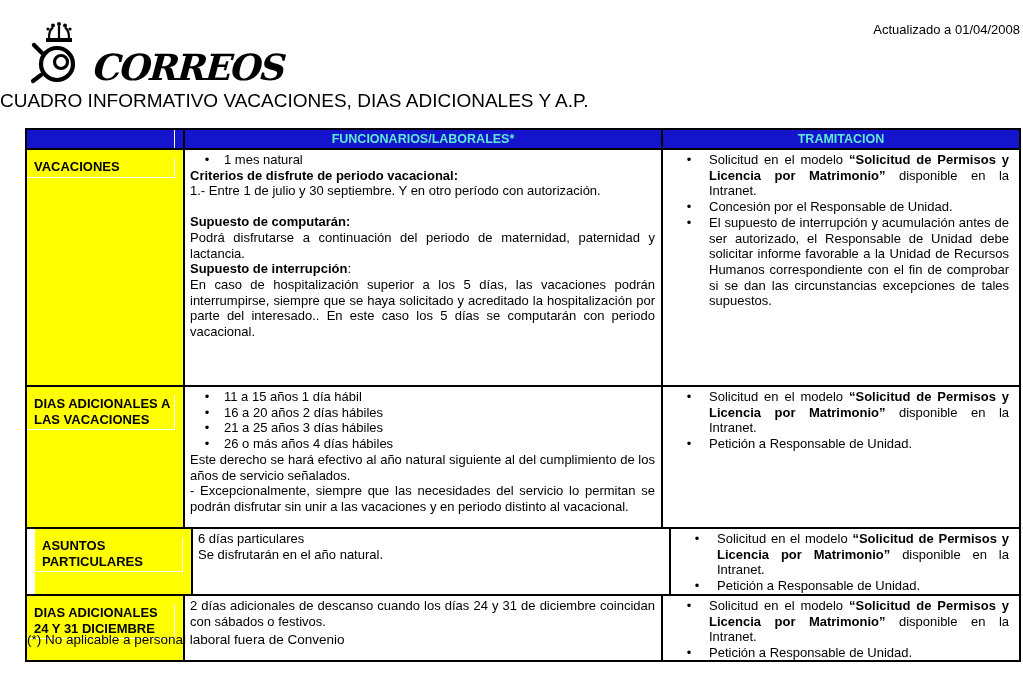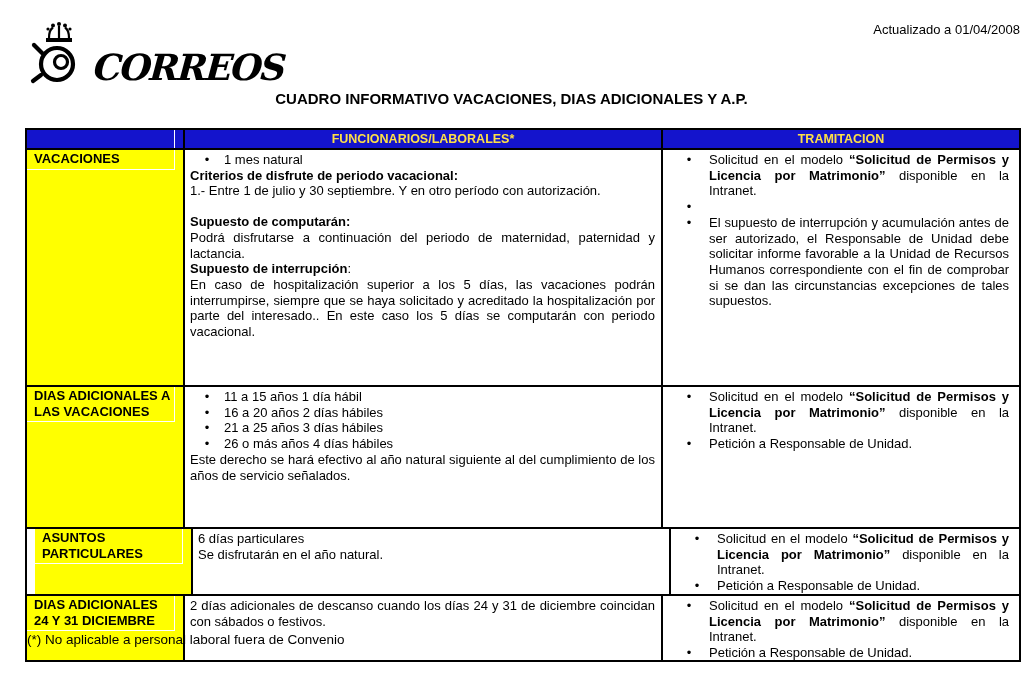--- a/index.html
+++ b/index.html
@@ -9,42 +9,42 @@
   }
   .updated{position:absolute;top:22px;right:3px;font-size:13px;}
   
   .logo{position:absolute;left:28px;top:20px;display:flex;align-items:flex-start;}
   .mark{display:block;}
   .wordmark{
     font-family:"DejaVu Serif",serif;font-weight:bold;font-style:italic;
     font-size:36px;letter-spacing:-2px;margin-left:-8px;margin-top:26px;
     transform:skewX(-4deg);
   }
-  .title{position:absolute;top:90px;left:0;width:100%;text-align:center;
-    font-weight:bold;font-size:15px;}
+  .title{position:absolute;top:90px;left:0;width:100%;
+    font-weight:normal;font-size:19px;}
   
   .table{position:absolute;left:25px;top:128px;width:996px;border:2px solid #000;
     box-sizing:border-box;background:#fff;}
   .t-row{display:flex;align-items:stretch;}
   .t-body-row{border-top:2px solid #000;}
   .cell{box-sizing:border-box;overflow:hidden;}
   .c1{width:158px;flex:none;border-right:2px solid #000;background:#ffff00;position:relative;}
   .c2{width:478px;flex:none;border-right:2px solid #000;padding:2px 6px 0 5px;}
   .c3{flex:1;padding:2px 8px 0 6px;}
-  .t-head{background:#1414cc;color:#fde047;height:18px;}
+  .t-head{background:#1414cc;color:#5eead4;height:18px;}
   .t-head .cell{background:#1414cc;text-align:center;font-weight:bold;font-size:12.5px;
     line-height:16px;padding:1px 0 0 0;}
   .hstripe{position:absolute;top:0;bottom:0;width:1px;background:#fff;left:147px;}
   .r1{height:235px;}
   .r2{height:140px;justify-content:flex-end;}
   .r3{height:65px;padding-left:8px;}
   .r4{height:64px;}
   .label-inner{width:148px;box-sizing:border-box;border-right:1px solid #fff;
     border-bottom:1px solid #fff;padding:1px 2px 2px 7px;font-weight:bold;
-    font-size:13px;line-height:15.5px;}
+    font-size:13px;line-height:15.5px;margin-top:8px;}
   .c2,.c3{font-size:13px;line-height:15.7px;}
   .blk.para{text-align:justify;}
   .blk.bullet{display:flex;}
   .dot{width:34px;flex:none;text-align:center;}
   .c3 .dot{width:40px;}
   .btx{flex:1;text-align:justify;padding-right:2px;}
   .bd{font-weight:bold;}
   .spacer{height:15px;}
   .footnote{position:absolute;left:27px;top:632px;font-size:13.5px;}
 </style>
@@ -104,20 +104,21 @@
           <div class="blk para"><span class="bd">Supuesto de interrupción</span><span>:</span></div>
           <div class="blk para"><span>En caso de hospitalización superior a los 5 días, las vacaciones podrán interrumpirse, siempre que se haya solicitado y acreditado la hospitalización por parte del interesado.. En este caso los 5 días se computarán con periodo vacacional.</span></div>
         </div>
         <div class="cell c3">
           <div class="blk bullet">
             <span class="dot">•</span>
             <span class="btx"><span>Solicitud en el modelo </span><span class="bd">“Solicitud de Permisos y Licencia por Matrimonio”</span><span> disponible en la Intranet.</span></span>
           </div>
           <div class="blk bullet">
             <span class="dot">•</span>
+            <span class="btx"><span>Concesión por el Responsable de Unidad.</span></span>
           </div>
           <div class="blk bullet">
             <span class="dot">•</span>
             <span class="btx"><span>El supuesto de interrupción y acumulación antes de ser autorizado, el Responsable de Unidad debe solicitar informe favorable a la Unidad de Recursos Humanos correspondiente con el fin de comprobar si se dan las circunstancias excepciones de tales supuestos.</span></span>
           </div>
         </div>
       </div>
       <div class="t-row t-body-row r2">
         <div class="cell c1">
           <div class="label-inner">DIAS ADICIONALES A LAS VACACIONES</div>
@@ -133,20 +134,21 @@
           </div>
           <div class="blk bullet">
             <span class="dot">•</span>
             <span class="btx"><span>21 a 25 años 3 días hábiles</span></span>
           </div>
           <div class="blk bullet">
             <span class="dot">•</span>
             <span class="btx"><span>26 o más años 4 días hábiles</span></span>
           </div>
           <div class="blk para"><span>Este derecho se hará efectivo al año natural siguiente al del cumplimiento de los años de servicio señalados.</span></div>
+          <div class="blk para"><span>- Excepcionalmente, siempre que las necesidades del servicio lo permitan se podrán disfrutar sin unir a las vacaciones y en periodo distinto al vacacional.</span></div>
         </div>
         <div class="cell c3">
           <div class="blk bullet">
             <span class="dot">•</span>
             <span class="btx"><span>Solicitud en el modelo </span><span class="bd">“Solicitud de Permisos y Licencia por Matrimonio”</span><span> disponible en la Intranet.</span></span>
           </div>
           <div class="blk bullet">
             <span class="dot">•</span>
             <span class="btx"><span>Petición a Responsable de Unidad.</span></span>
           </div>

